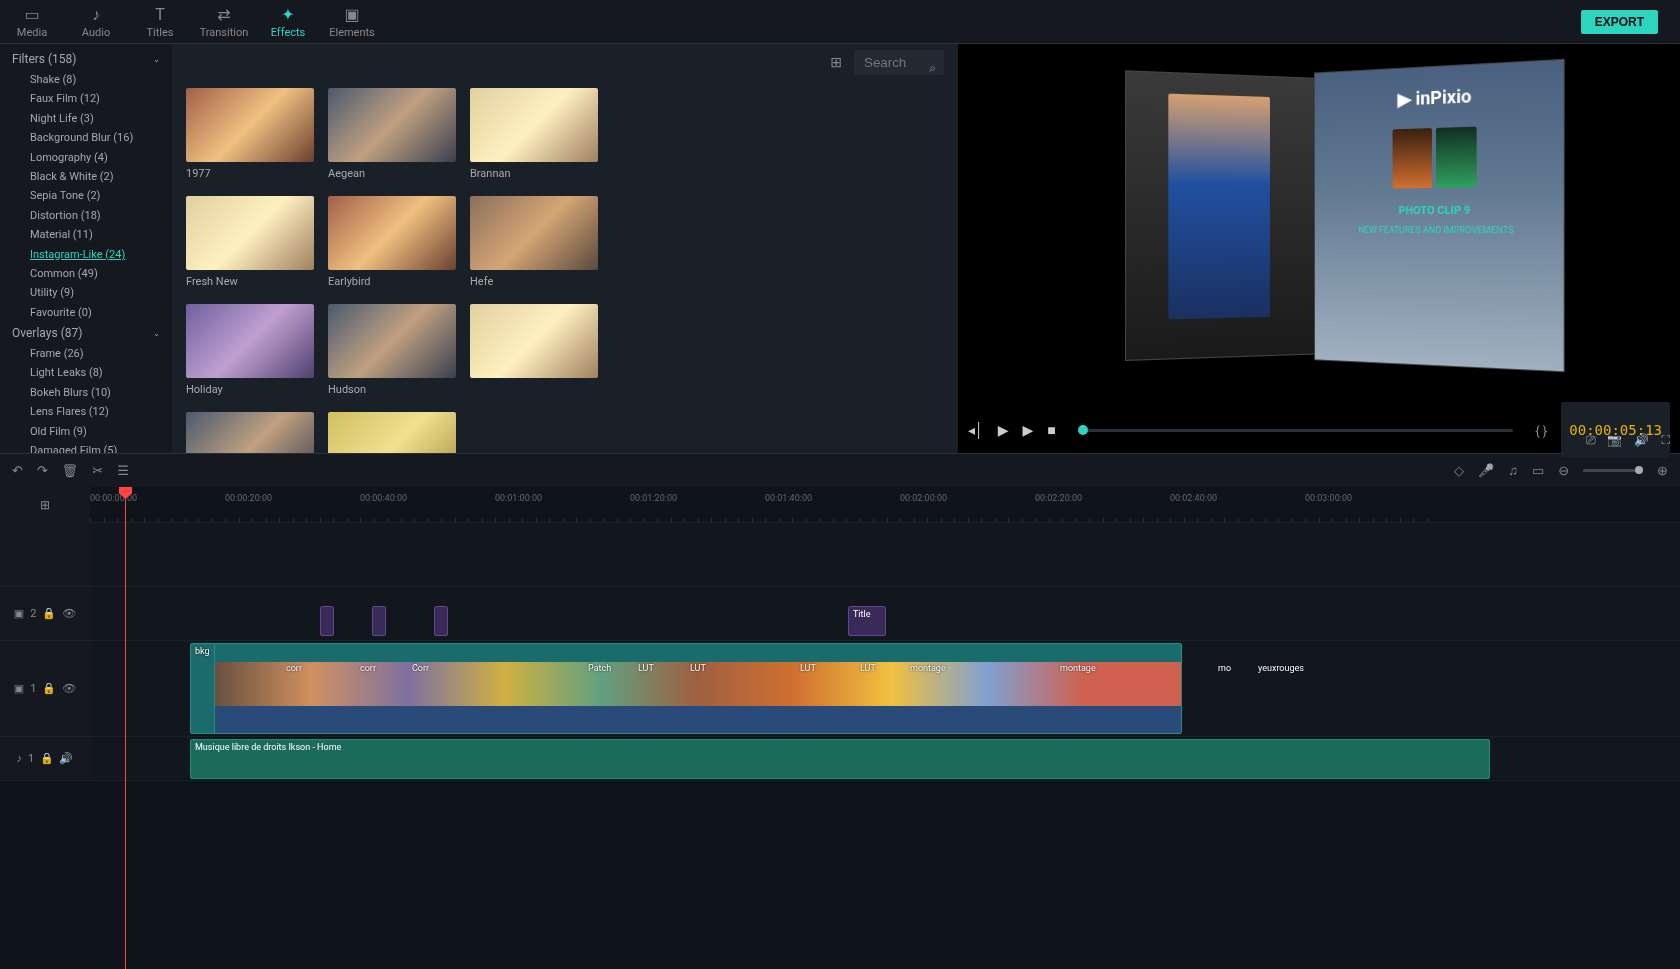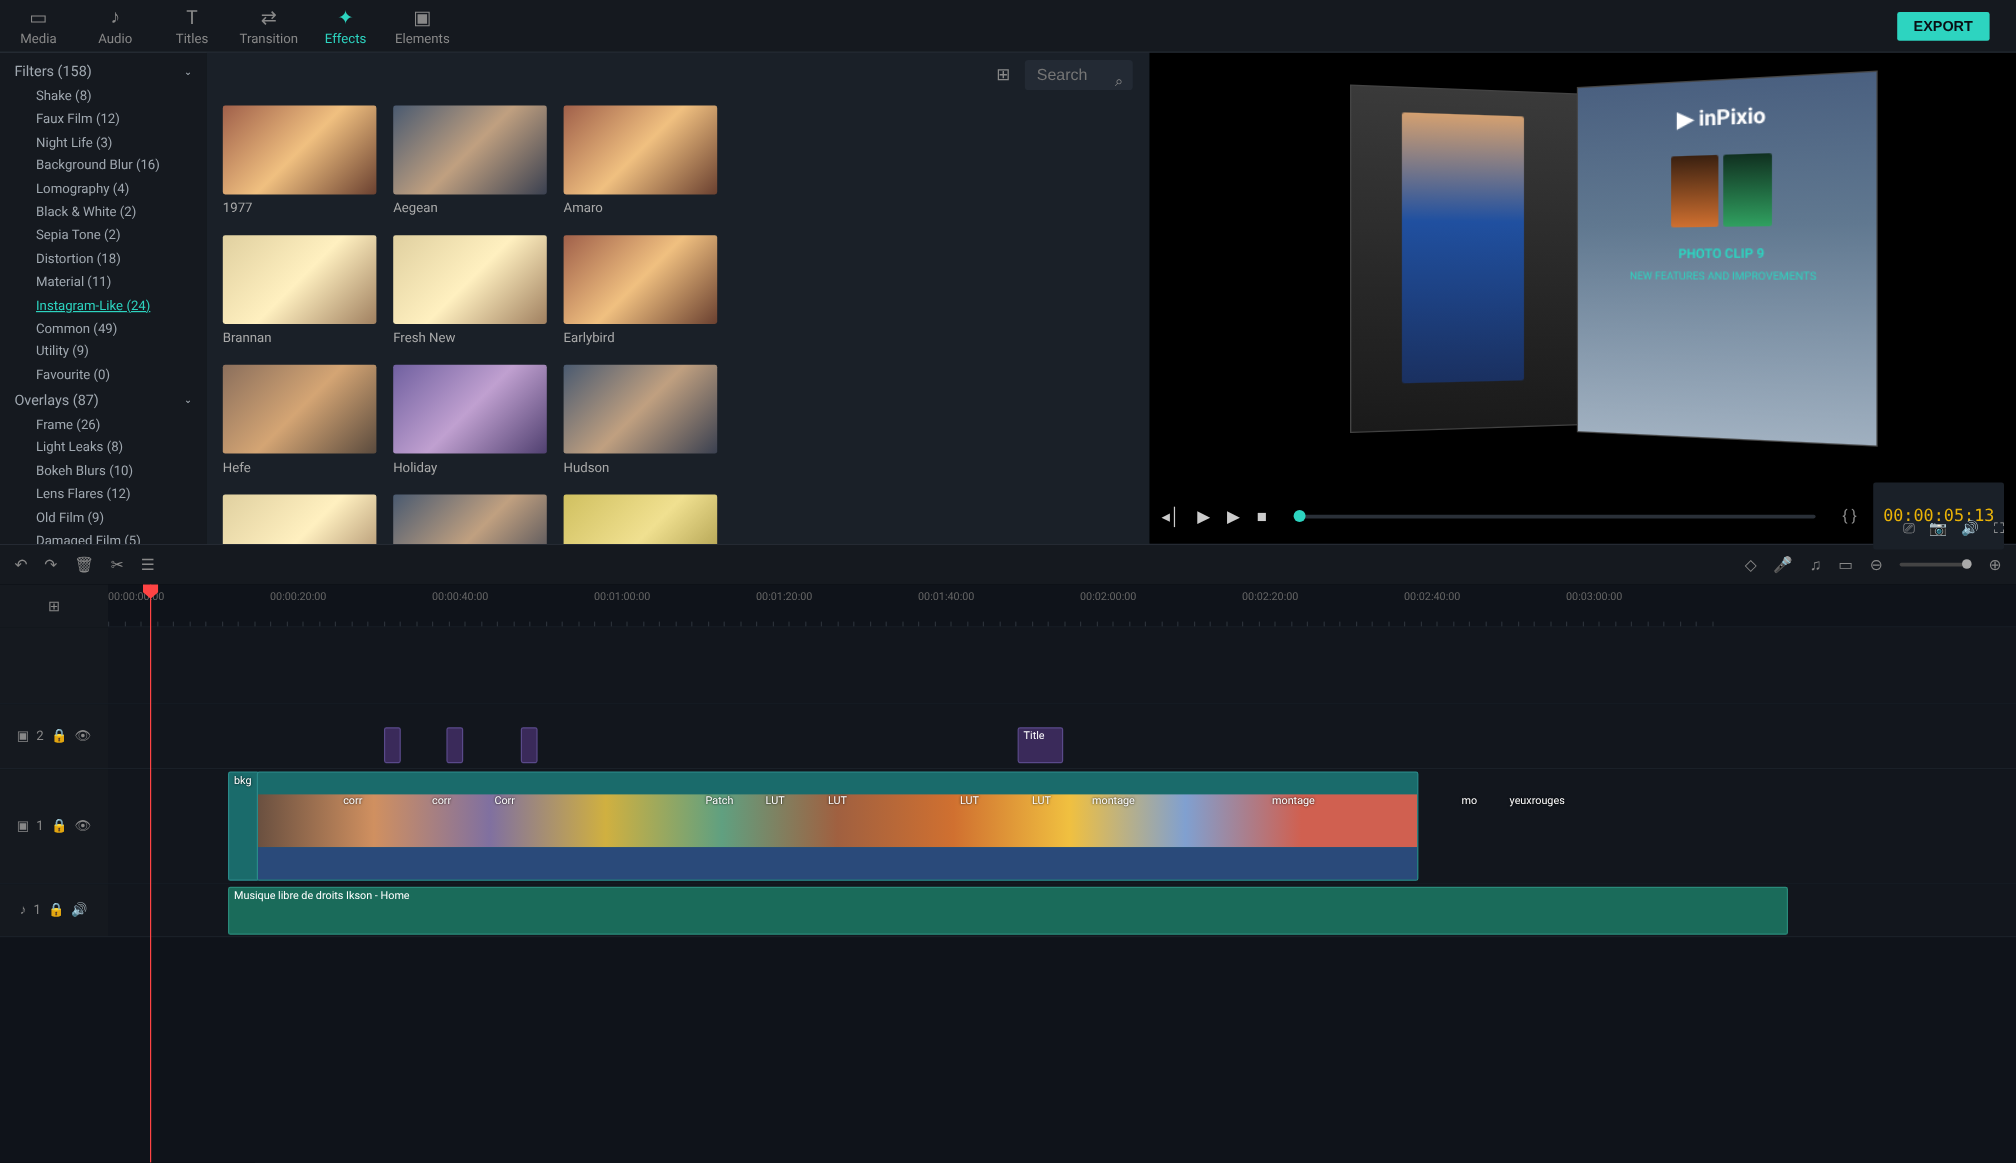--- a/index.html
+++ b/index.html
@@ -159,24 +159,20 @@
       </div>
     </div>
     <div class="filter-grid" id="filter-grid">
         <div class="filter-item">
           <div class="filter-thumb warm"></div>
           <div class="filter-label">1977</div>
         </div>
         <div class="filter-item">
           <div class="filter-thumb cool"></div>
           <div class="filter-label">Aegean</div>
-        </div>
-        <div class="filter-item">
-          <div class="filter-thumb warm"></div>
-          <div class="filter-label">Amaro</div>
         </div>
         <div class="filter-item">
           <div class="filter-thumb bright"></div>
           <div class="filter-label">Brannan</div>
         </div>
         <div class="filter-item">
           <div class="filter-thumb bright"></div>
           <div class="filter-label">Fresh New</div>
         </div>
         <div class="filter-item">

